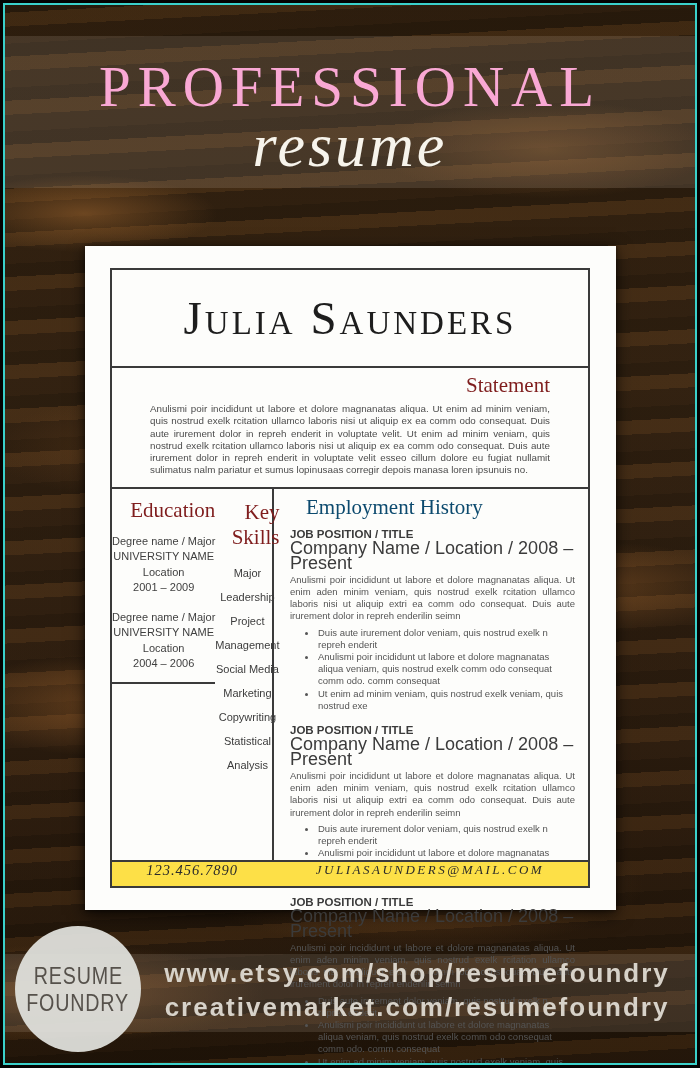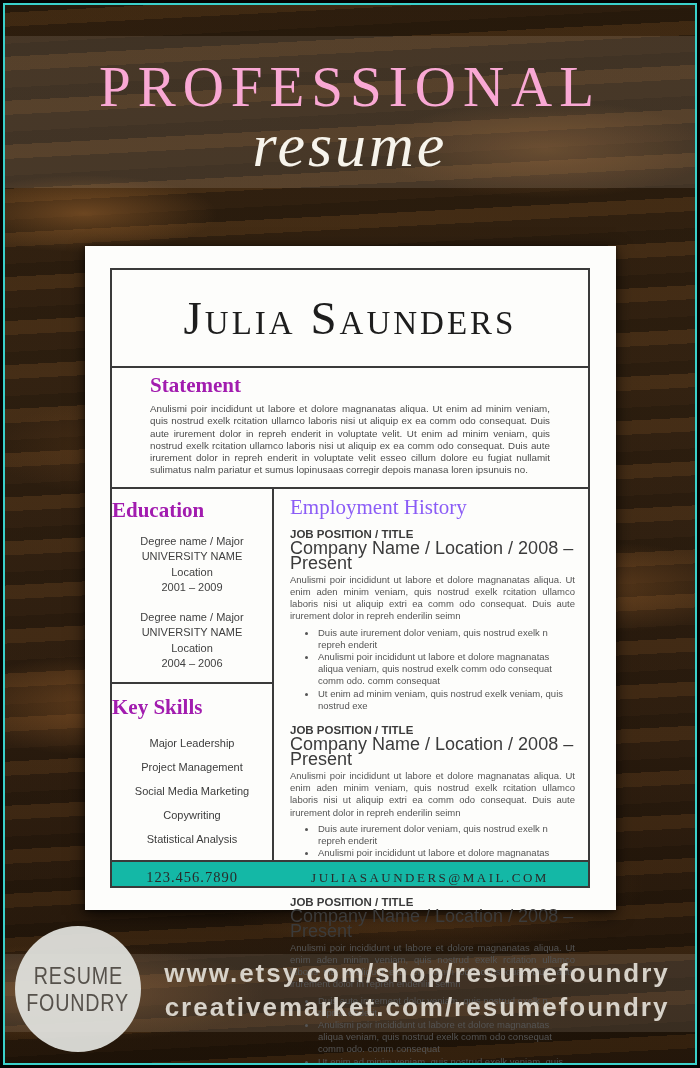--- a/index.html
+++ b/index.html
@@ -43,40 +43,40 @@
     position:absolute;left:85px;top:246px;width:531px;height:664px;
     background:#fdfdfb;box-shadow:0 5px 16px rgba(0,0,0,.65), 0 1px 4px rgba(0,0,0,.5);
   }
   .frame-inner{
     position:absolute;left:25px;top:22px;right:26px;bottom:22px;
     border:2px solid #3a3a3a;display:flex;flex-direction:column;background:#fdfdfb;
   }
   .name-sec{height:96px;border-bottom:2px solid #3a3a3a;display:flex;align-items:center;justify-content:center;flex:none;}
   .name{font-family:"Liberation Serif",serif;font-variant:small-caps;font-size:47px;letter-spacing:3px;color:#1d1d1d;}
   .statement-sec{border-bottom:2px solid #3a3a3a;padding:5px 38px 10px;flex:none;}
-  .sec-heading{font-family:"Liberation Serif",serif;font-weight:700;font-size:21px;color:#a21caf;text-align:left;margin:0 0 5px;}
+  .sec-heading{font-family:"Liberation Serif",serif;font-weight:400;font-size:21px;color:#7f1d1d;text-align:right;margin:0 0 5px;}
   .statement-text{text-align:justify;font-size:9.8px;line-height:12.3px;color:#4c4c4c;}
   .columns{flex:1;display:flex;min-height:0;}
-  .left-col{width:160px;flex:none;border-right:2px solid #3a3a3a;display:flex;flex-direction:column;}
+  .left-col{width:160px;flex:none;border-right:2px solid #3a3a3a;display:flex;}
   .edu-sec{height:186px;flex:none;border-bottom:2px solid #3a3a3a;padding-top:7px;text-align:center;}
   .left-col .sec-heading{margin:2px 0 11px;}
   .edu-entry{font-size:11px;line-height:15.5px;color:#3f3f3f;margin-bottom:14px;}
   .skills-sec{flex:1;padding-top:9px;text-align:center;}
   .skill-item{font-size:11px;line-height:24px;color:#3c3c3c;}
   .right-col{flex:1;padding:4px 13px 0 16px;min-width:0;}
-  .emp-heading{font-family:"Liberation Serif",serif;font-weight:400;font-size:21px;color:#8b5cf6;margin:2px 0 7px;}
+  .emp-heading{font-family:"Liberation Serif",serif;font-weight:400;font-size:21px;color:#0c4a6e;margin:2px 16px 7px;}
   .job{margin-bottom:11px;}
   .job-title{font-weight:700;font-size:11.5px;line-height:14px;color:#3b3b3b;}
   .job-company{font-size:18px;line-height:15px;color:#3b3b3b;margin-bottom:3px;}
   .job-summary{font-size:9.5px;line-height:12.2px;text-align:justify;color:#545454;}
   .job-bullets{margin-top:4px;}
   .bullet{display:flex;font-size:9.5px;line-height:12.2px;color:#545454;}
   .bullet .dot{width:3px;height:3px;border-radius:50%;background:#545454;margin:5px 10px 0 15px;flex:none;}
   .bullet .btext{flex:1;}
-  .contact-bar{height:24px;flex:none;border-top:2px solid #3a3a3a;background:#14b8a6;display:flex;align-items:flex-end;font-family:"Liberation Serif",serif;}
+  .contact-bar{height:24px;flex:none;border-top:2px solid #3a3a3a;background:#fde047;display:flex;align-items:flex-start;font-family:"Liberation Serif",serif;font-style:italic;}
   .contact-phone{width:160px;flex:none;text-align:center;font-size:14.5px;letter-spacing:1px;color:#2a2a2a;}
   .contact-email{flex:1;text-align:center;font-size:13px;letter-spacing:2.5px;color:#2a2a2a;}
   
   .logo-circle{
     position:absolute;left:15px;top:926px;width:126px;height:126px;border-radius:50%;
     background:rgba(226,227,223,0.93);display:flex;flex-direction:column;
     align-items:center;justify-content:center;z-index:10;
   }
   .logo-line{font-size:24px;line-height:27px;color:#56514b;letter-spacing:1px;transform:scaleX(0.82);white-space:nowrap;}
   .footer-links{position:absolute;left:148px;right:14px;top:956px;text-align:center;z-index:10;}

